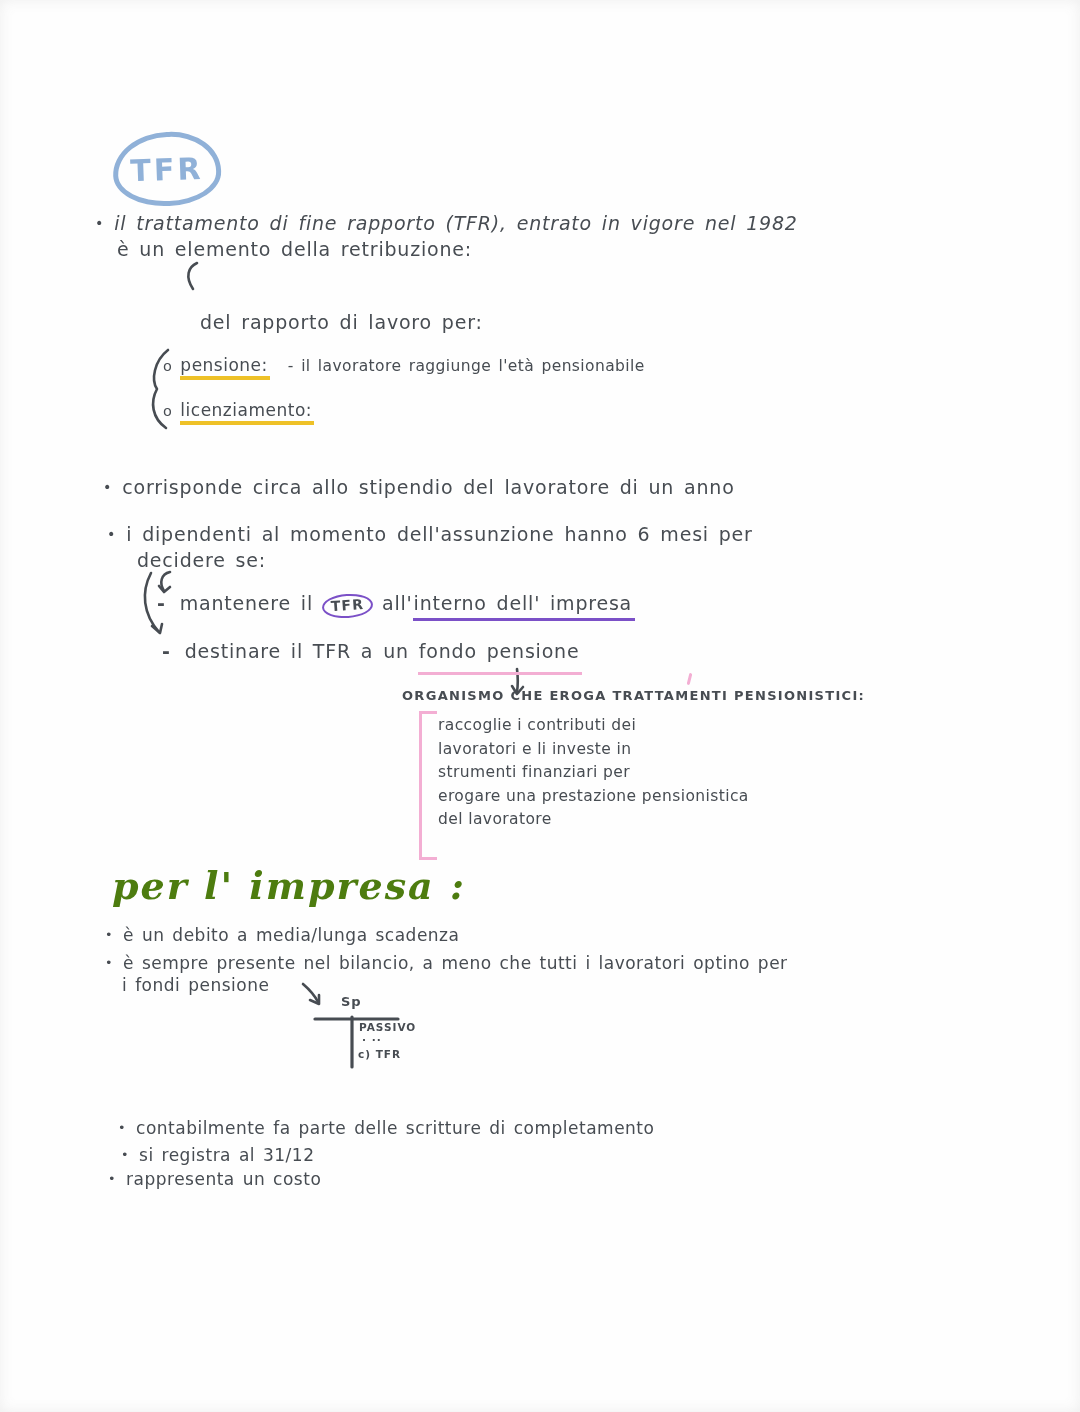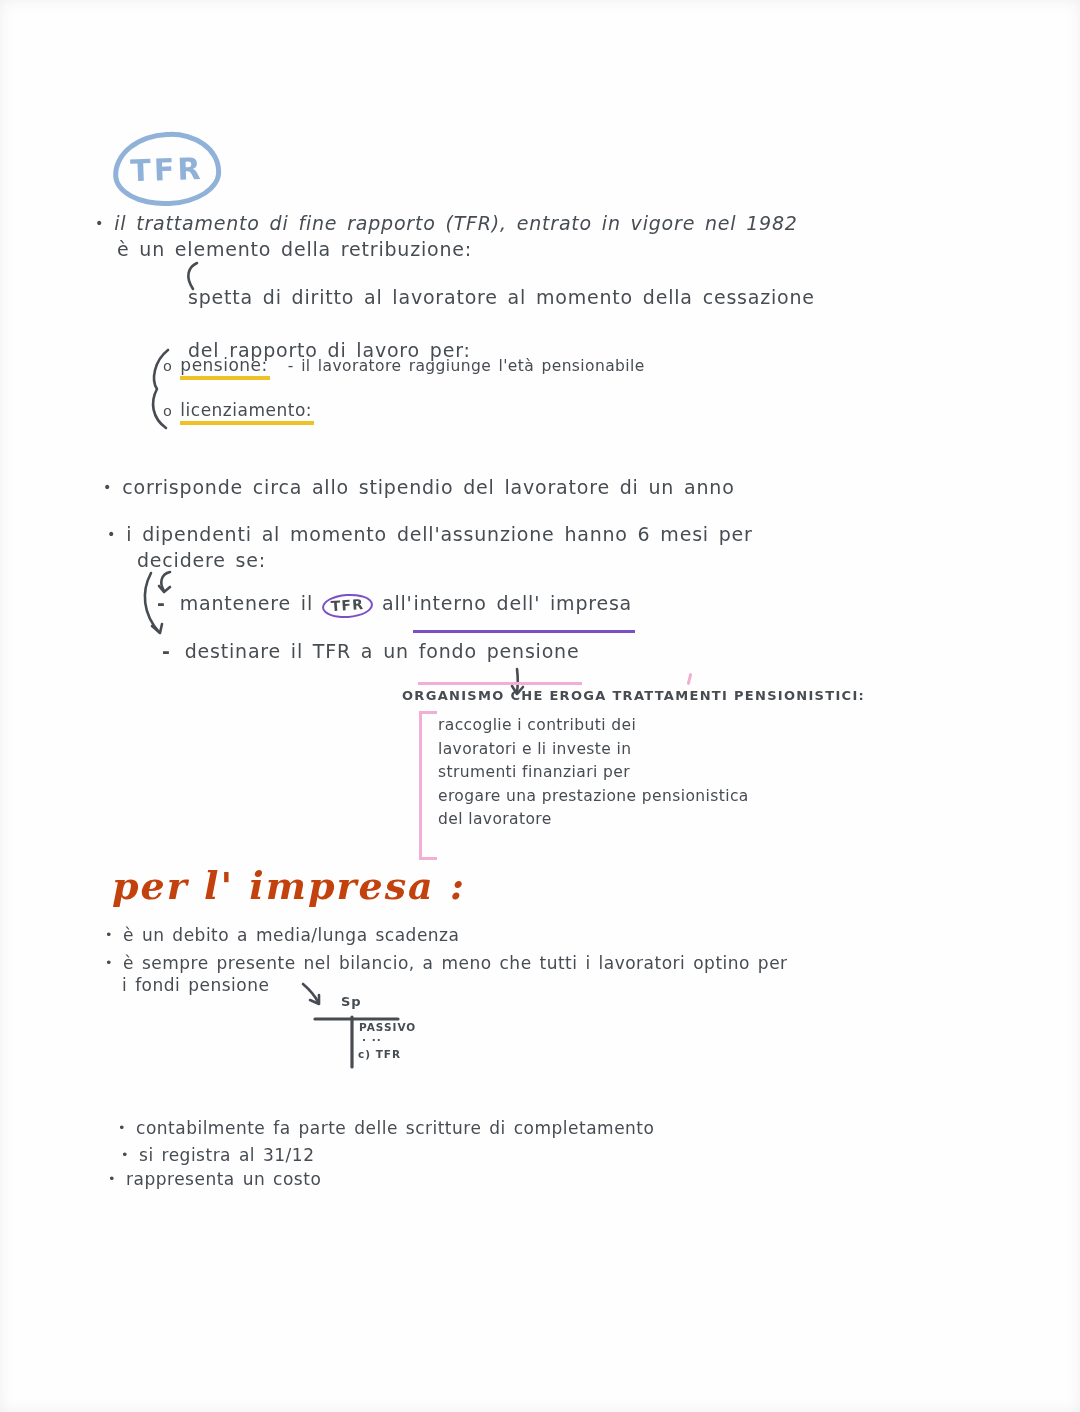--- a/index.html
+++ b/index.html
@@ -9,40 +9,40 @@
     box-shadow:inset 0 0 14px rgba(120,120,120,0.12);
   }
   .abs{position:absolute;white-space:nowrap;}
   .hw{font-size:19px;letter-spacing:0.8px;word-spacing:3px;}
   .hw-md{font-size:17px;letter-spacing:0.5px;word-spacing:2px;}
   .hw-sm{font-size:15.5px;letter-spacing:0.4px;}
   .blt{margin-right:10px;font-size:0.75em;vertical-align:2px;}
   .blt-o{margin-right:8px;font-size:0.85em;}
   .dash{margin-right:14px;font-weight:bold;}
   .u-y{border-bottom:4px solid #eec127;padding:0 2px 1px 0;}
-  .u-p{border-bottom:3px solid #7b50c7;padding:0 3px 16px 1px;}
-  .u-pk{border-bottom:3px solid #f3aed3;padding:0 3px 20px 1px;margin-top:10px;}
+  .u-p{border-bottom:3px solid #7b50c7;padding:0 3px 4px 1px;}
+  .u-pk{border-bottom:3px solid #f3aed3;padding:0 3px 10px 1px;margin-top:10px;}
   .badge{
     display:flex;align-items:center;justify-content:center;
     width:98px;height:64px;border:5px solid #90b1d8;
     border-radius:52% 48% 50% 50% / 58% 55% 45% 44%;
     color:#90b1d8;font-weight:bold;font-size:30px;letter-spacing:3px;
     transform:rotate(-2deg);
   }
   .circled{
     display:inline-block;border:2.5px solid #7b50c7;border-radius:50%;
     padding:1px 7px 3px 7px;font-size:14px;font-weight:bold;margin:0 9px;
     letter-spacing:1px;transform:rotate(-4deg);
   }
   .caps-head{font-size:13px;font-weight:bold;letter-spacing:1.3px;}
   .fund-lines div{font-size:15.5px;letter-spacing:0.4px;line-height:23.5px;white-space:nowrap;}
   .pink-bracket{border-left:3px solid #f3aed3;border-top:3px solid #f3aed3;border-bottom:3px solid #f3aed3;}
   .script-head{
     font-family:"DejaVu Serif",serif;font-style:italic;font-size:38px;
-    color:#c2410c;letter-spacing:2px;font-weight:bold;
+    color:#4d7c0f;letter-spacing:2px;font-weight:bold;
   }
   .hw-xs{font-size:10.5px;font-weight:bold;letter-spacing:1px;}
   .sp-label{font-size:13px;font-weight:bold;letter-spacing:1px;}
   .pink-tick{width:3px;height:12px;background:#f3aed3;transform:rotate(14deg);border-radius:2px;}
   svg.strokes{position:absolute;left:0;top:0;pointer-events:none;}
   svg.strokes path{stroke:#474c52;stroke-width:2.6;fill:none;stroke-linecap:round;stroke-linejoin:round;}
   svg.strokes path.thick{stroke-width:3.2;}
 </style>
 </head>
 <body>
@@ -75,24 +75,21 @@
     <span>TFR</span>
   </div>
 
   <div class="abs hw" style="left:95px;top:212px;font-style:italic;">
     <span class="blt">•</span><span>il trattamento di fine rapporto (TFR), entrato in vigore nel 1982</span>
   </div>
   <div class="abs hw" style="left:117px;top:238px;">
     <span>è un elemento della retribuzione:</span>
   </div>
 
-  <div class="abs hw" style="left:188px;top:286px;">
-    <span>spetta di diritto al lavoratore al momento della cessazione</span>
-  </div>
-  <div class="abs hw" style="left:188px;top:311px;margin-top:28px;">
+  <div class="abs hw" style="left:200px;top:311px;">
     <span>del rapporto di lavoro per:</span>
   </div>
 
   <div class="abs hw-md" style="left:163px;top:355px;text-align:right;">
     <span class="blt-o">o</span><span class="u-y">pensione:</span><span class="hw-sm" style="margin-left:18px;">- il lavoratore raggiunge l'età pensionabile</span>
   </div>
   <div class="abs hw-md" style="left:163px;top:400px;">
     <span class="blt-o">o</span><span class="u-y">licenziamento:</span>
   </div>
 

